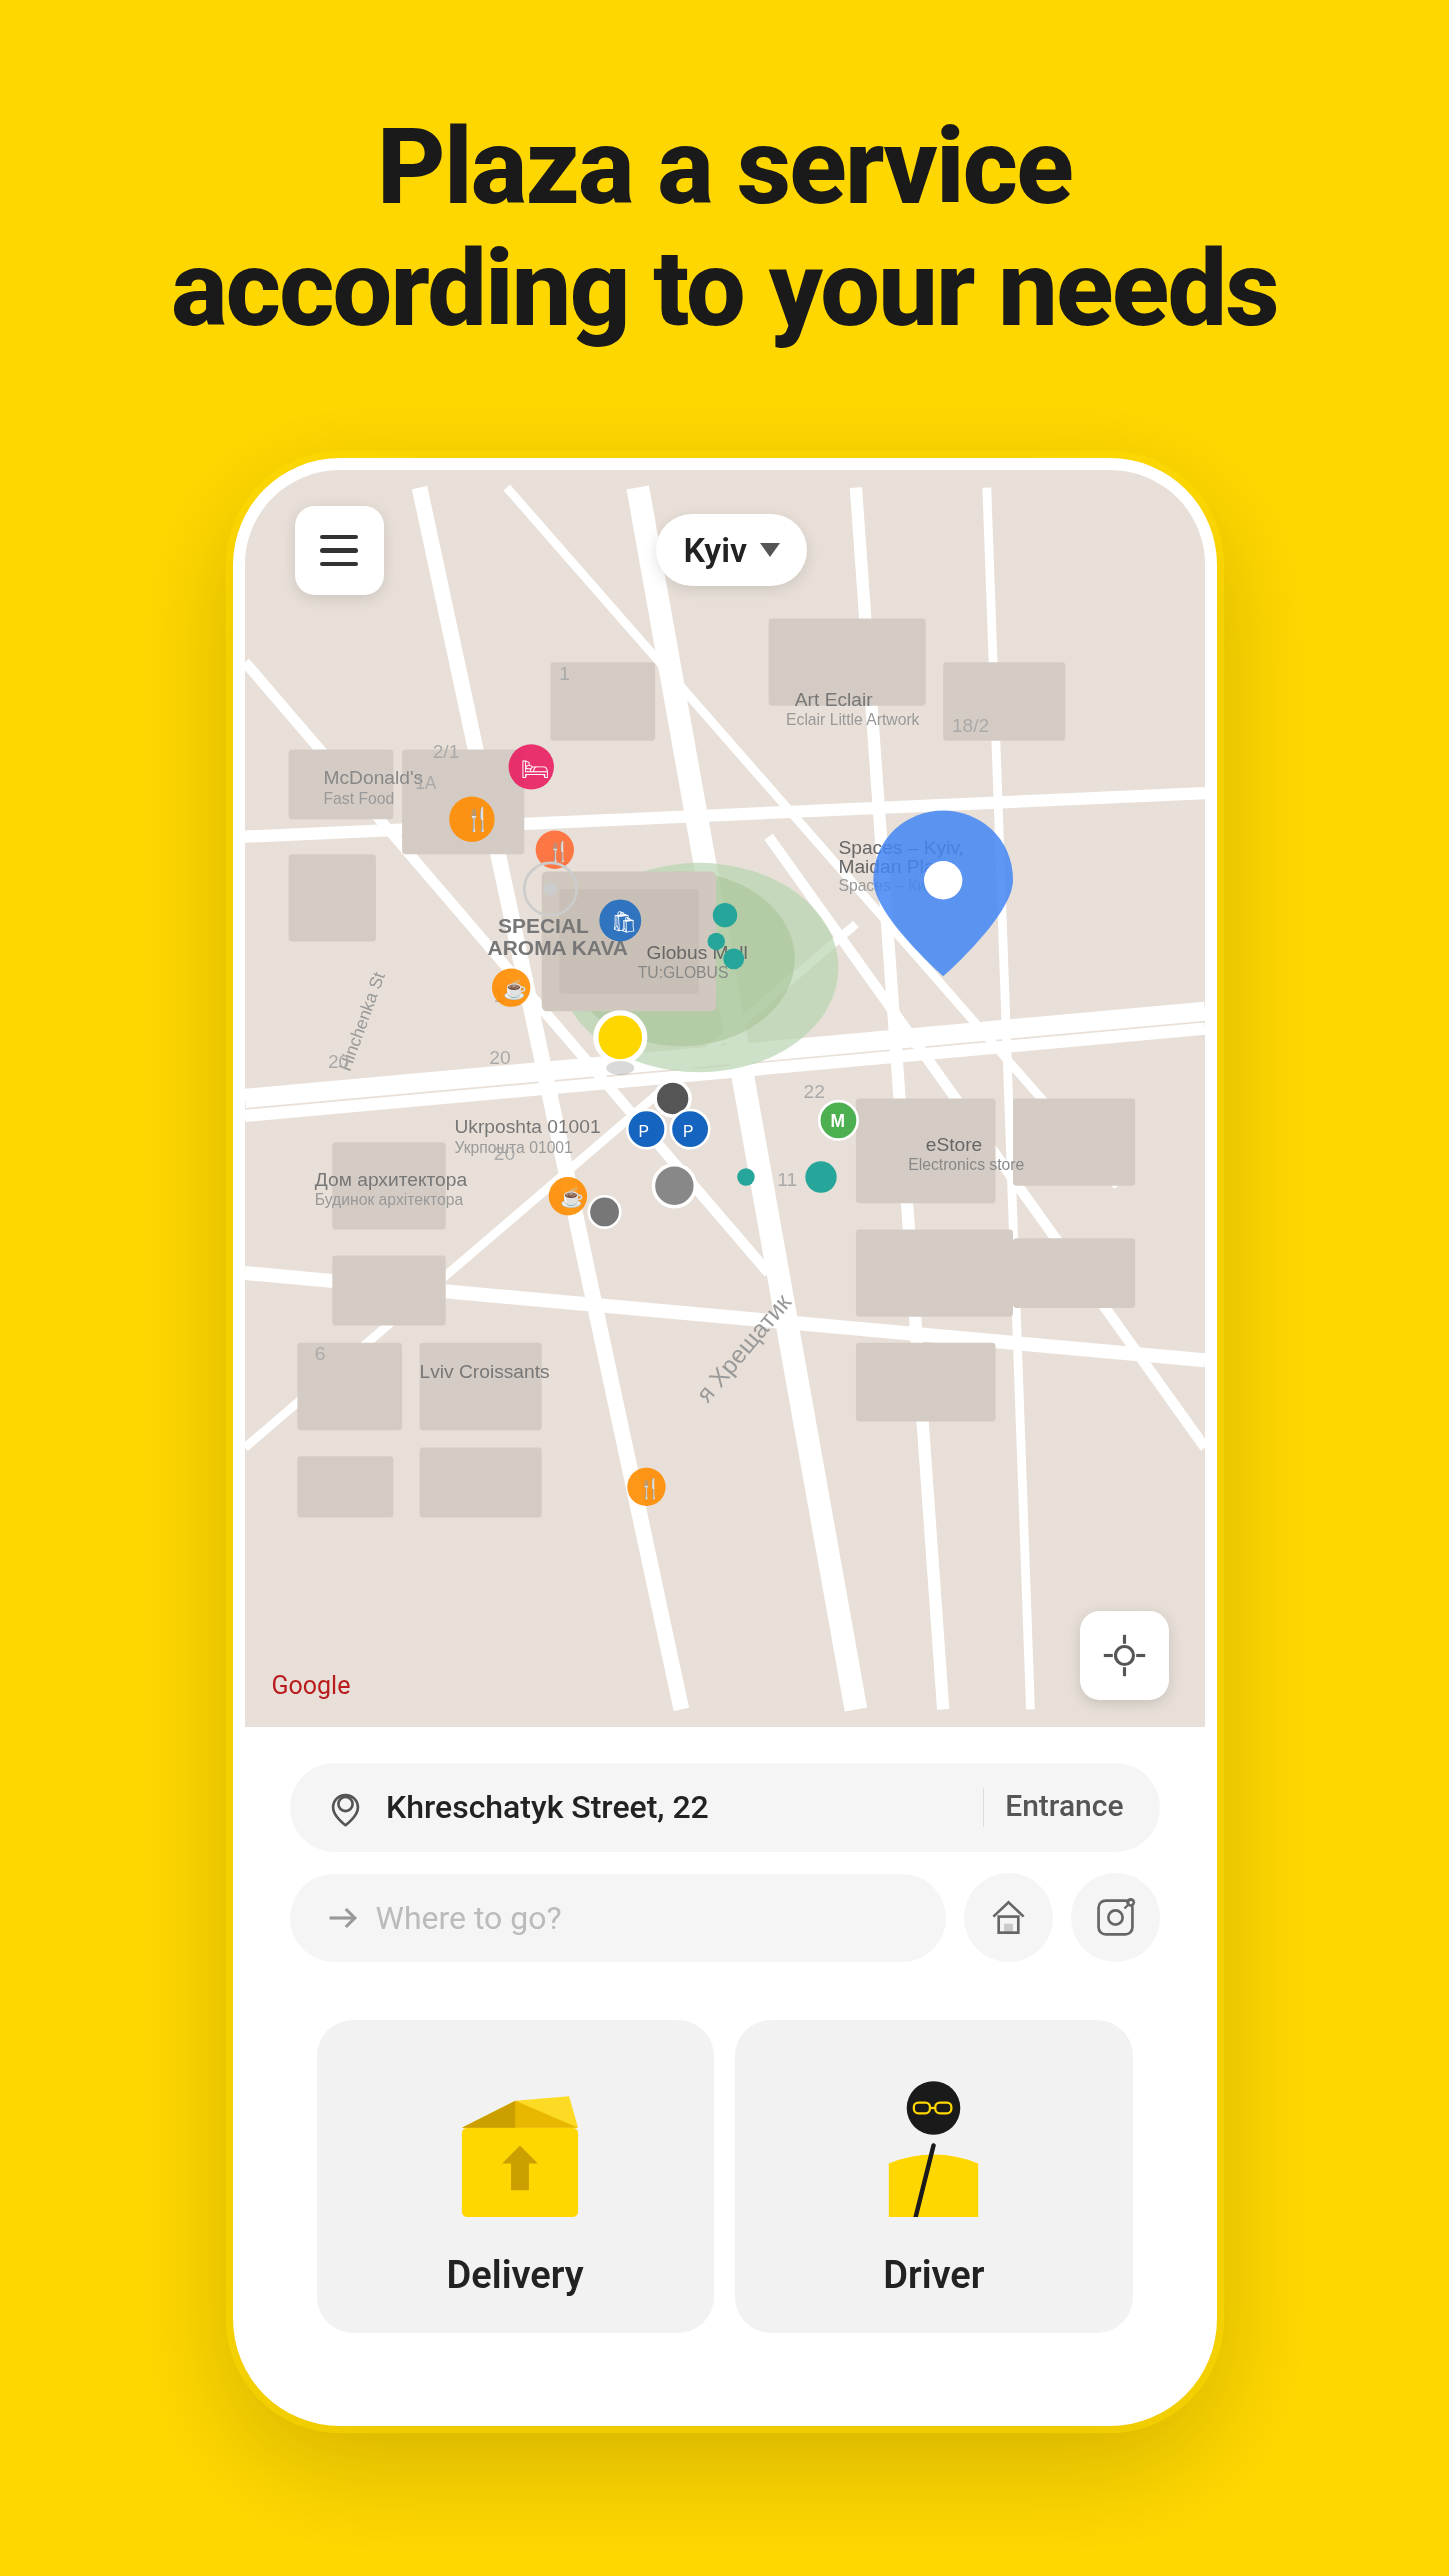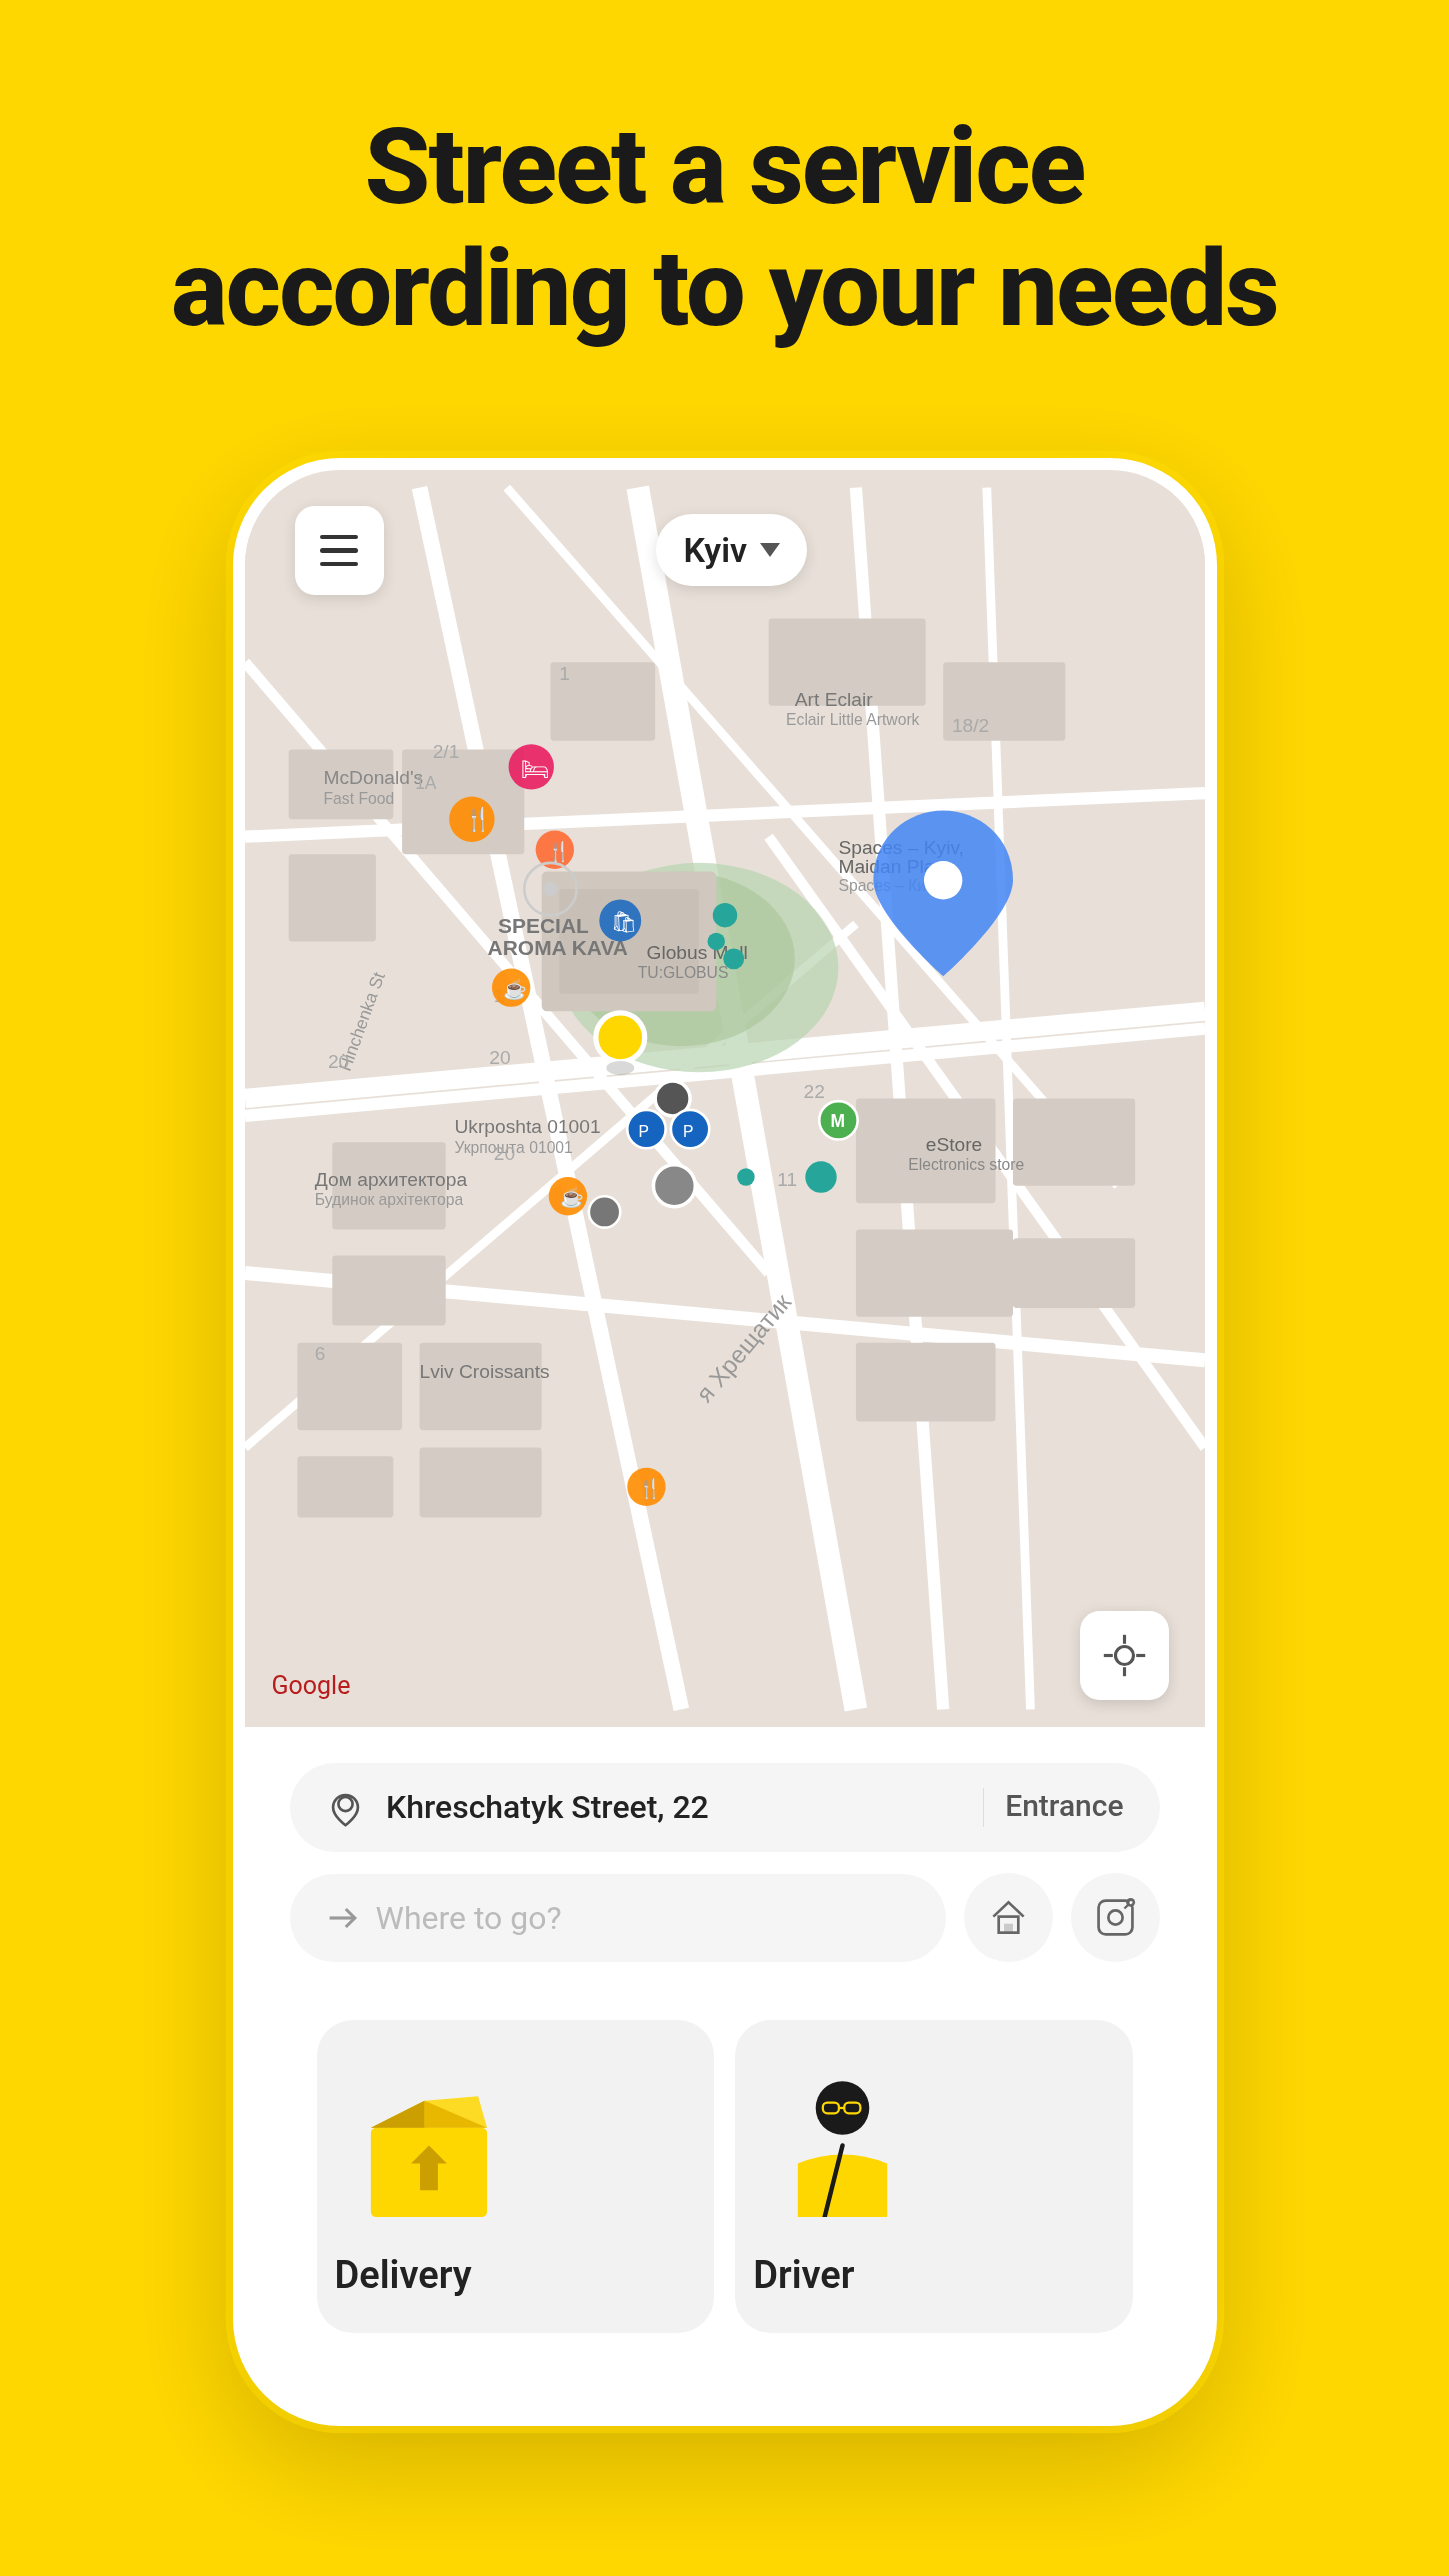--- a/index.html
+++ b/index.html
@@ -207,20 +207,21 @@
       gap: 21.5px;
       margin: 0 -9px;
     }
 
     .service-card {
       flex: 1;
       background: #f2f2f2;
       border-radius: 36px;
       display: flex;
       flex-direction: column;
+      align-items: center;
       padding: 45px 18px 36px;
       gap: 27px;
     }
 
     .service-icon {
       width: 179px;
       height: 161px;
       display: flex;
       align-items: center;
       justify-content: center;
@@ -238,21 +239,21 @@
       left: 27px;
       font-size: 25px;
       color: #b91c1c;
       font-weight: 400;
     }
   </style>
 </head>
 <body>
 
 <div class="headline">
-  <div>Street a service</div>
+  <div>Plaza a service</div>
   <div>according to your needs</div>
 </div>
 
 <div class="phone-wrapper">
   <div class="phone-frame">
 
     <div class="map-area">
 
       
       <svg class="map-svg" viewBox="0 0 1100 1400" xmlns="http://www.w3.org/2000/svg">

